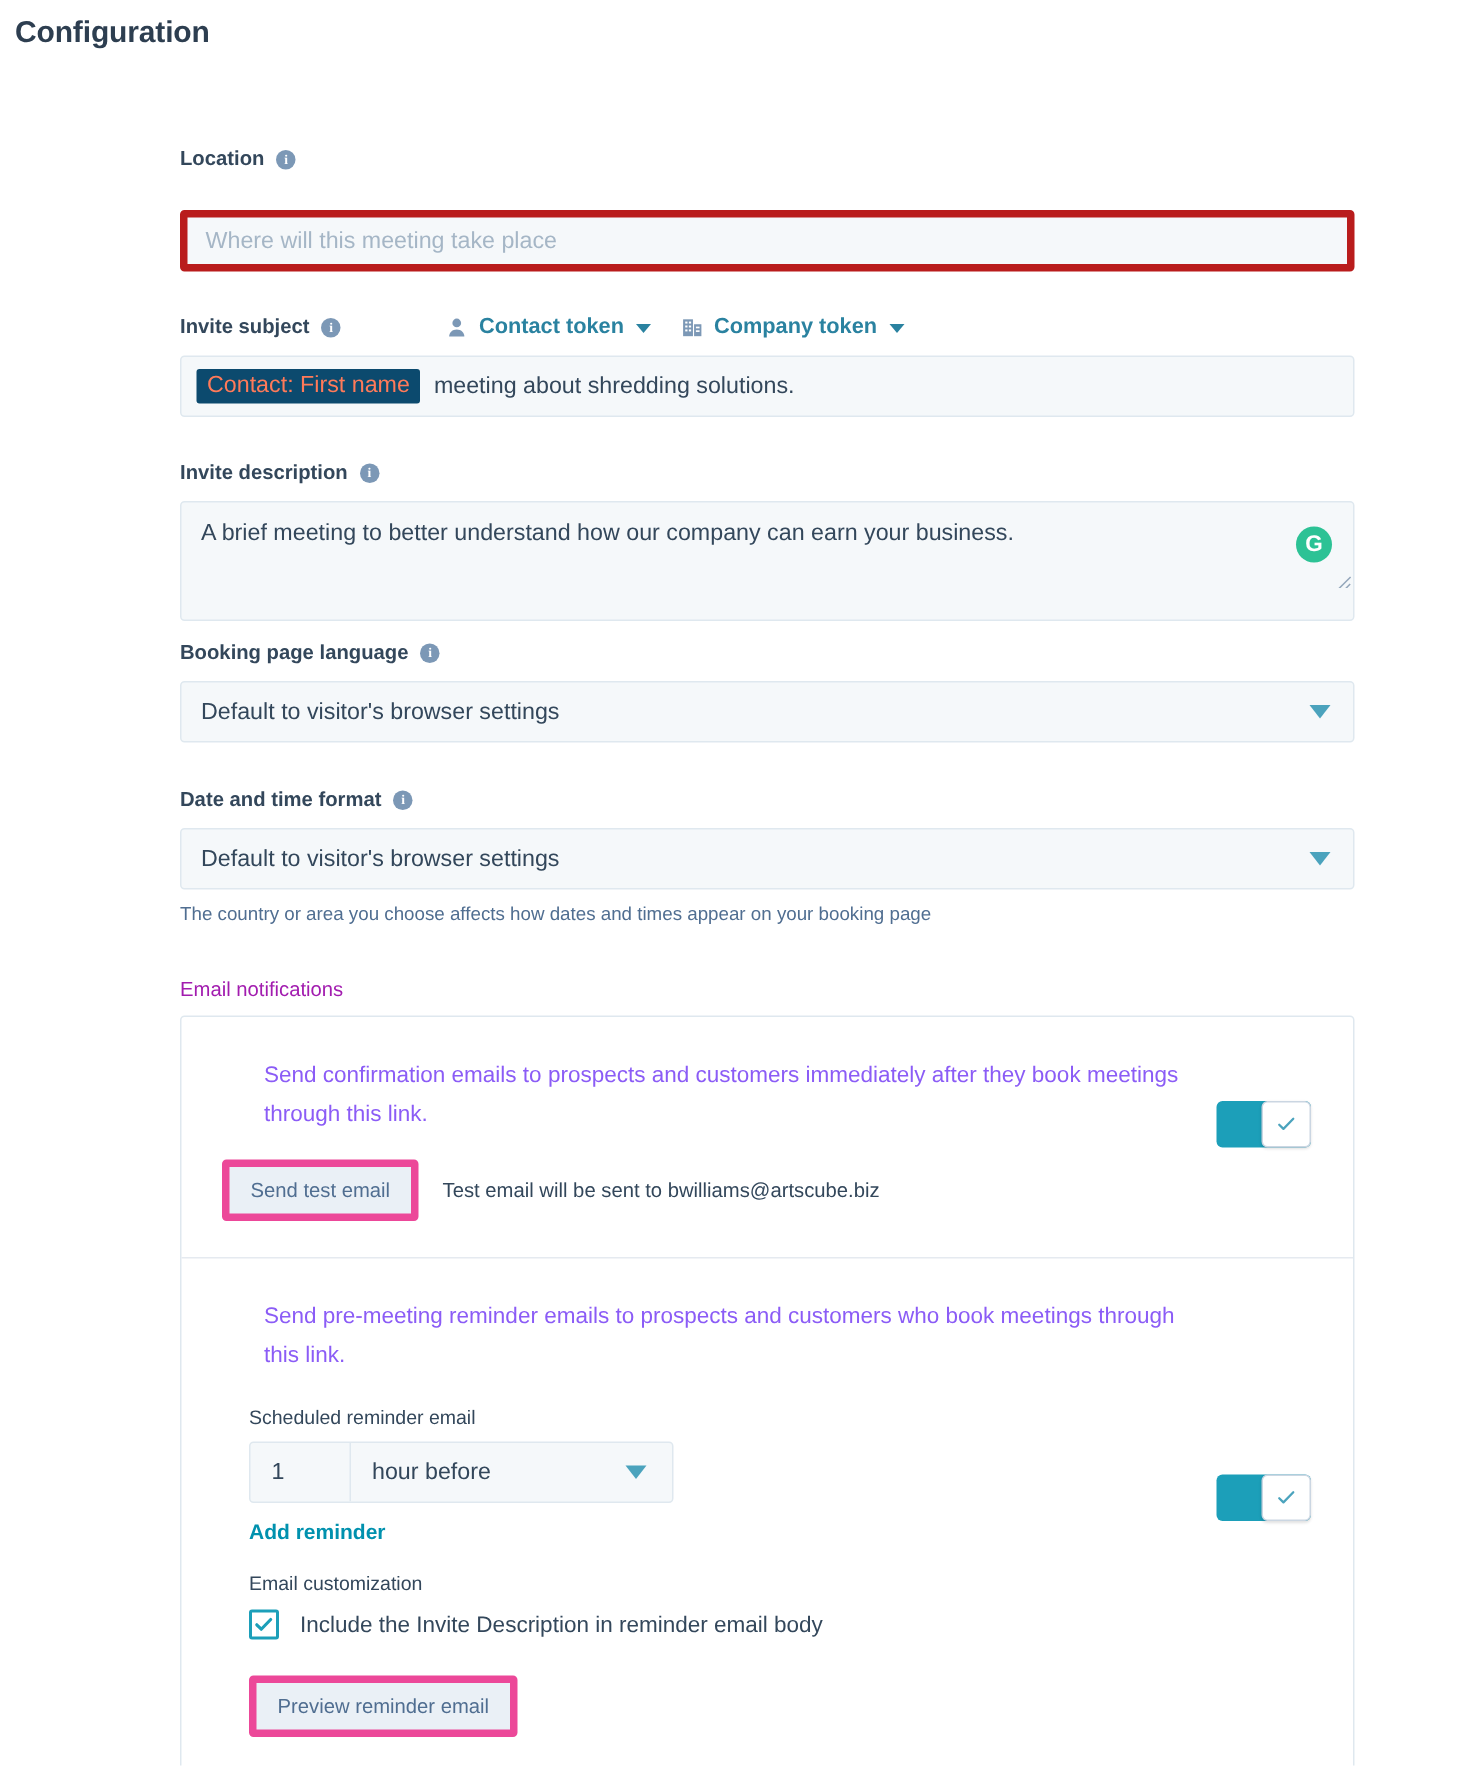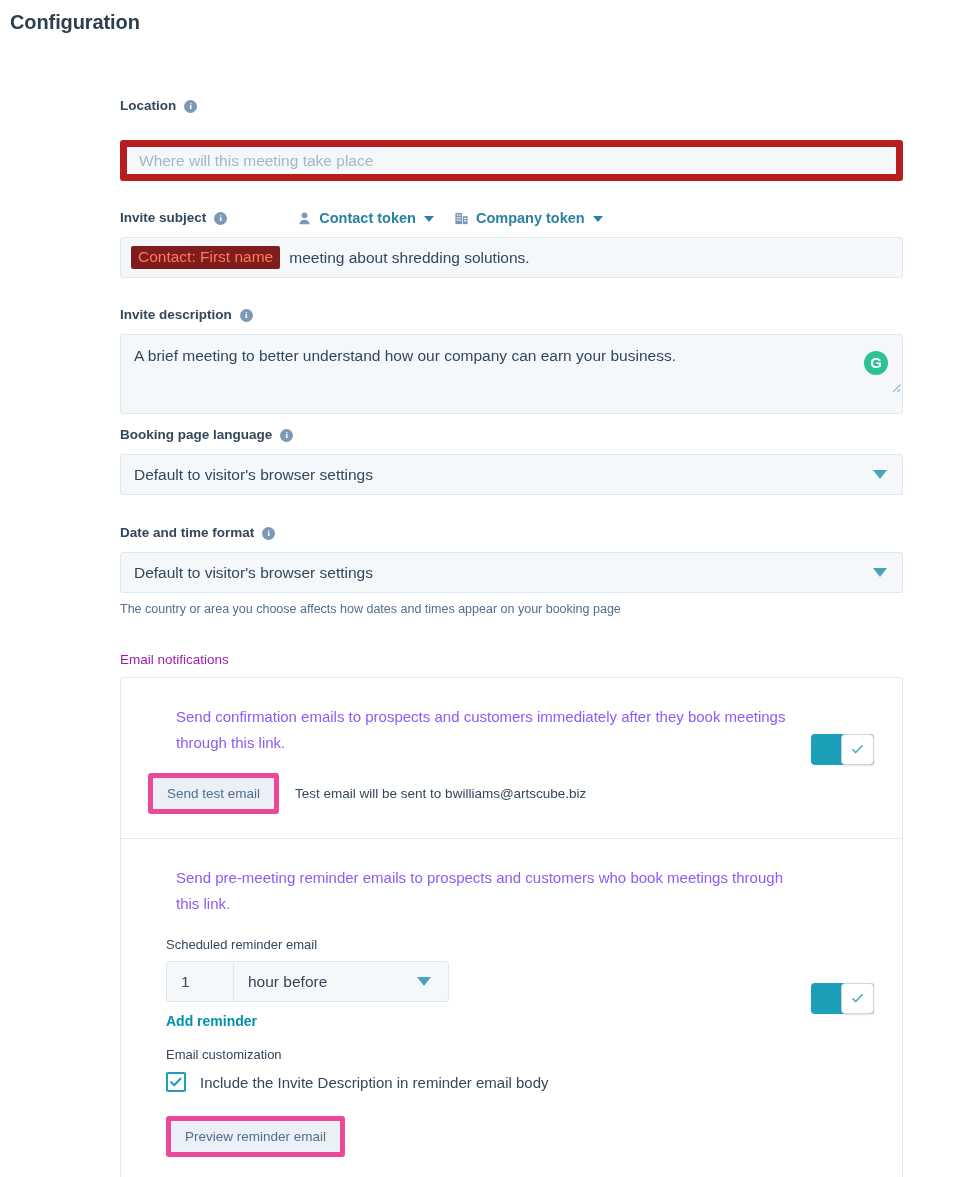--- a/index.html
+++ b/index.html
@@ -68,21 +68,21 @@
     flex: none;
     position: relative;
     top: 0px;
   }
 
   
   .text-input {
     width: 783px;
     height: 41px;
     background: #f5f8fa;
-    border: 7px solid #b91c1c;
+    border: 5px solid #b91c1c;
     border-radius: 3px;
     font-size: 15.5px;
     color: #33475b;
     font-family: "Liberation Sans", sans-serif;
     padding: 0 12px;
     display: flex;
     align-items: center;
     margin-top: 24px;
   }
   .text-input .ph { color: #a5b6c6; }
@@ -93,21 +93,21 @@
     height: 41px;
     background: #f5f8fa;
     border: 1px solid #dfe8ef;
     border-radius: 3px;
     display: flex;
     align-items: center;
     padding: 0 10px;
     font-size: 15.5px;
   }
   .token-chip {
-    background: #7f1d1d;
+    background: #0c4a6e;
     color: #ff7a59;
     font-size: 15.5px;
     padding: 2px 7px 3px 7px;
     border-radius: 2px;
     white-space: nowrap;
   }
   .subject-rest {
     color: #33475b;
     margin-left: 9px;
     white-space: nowrap;

